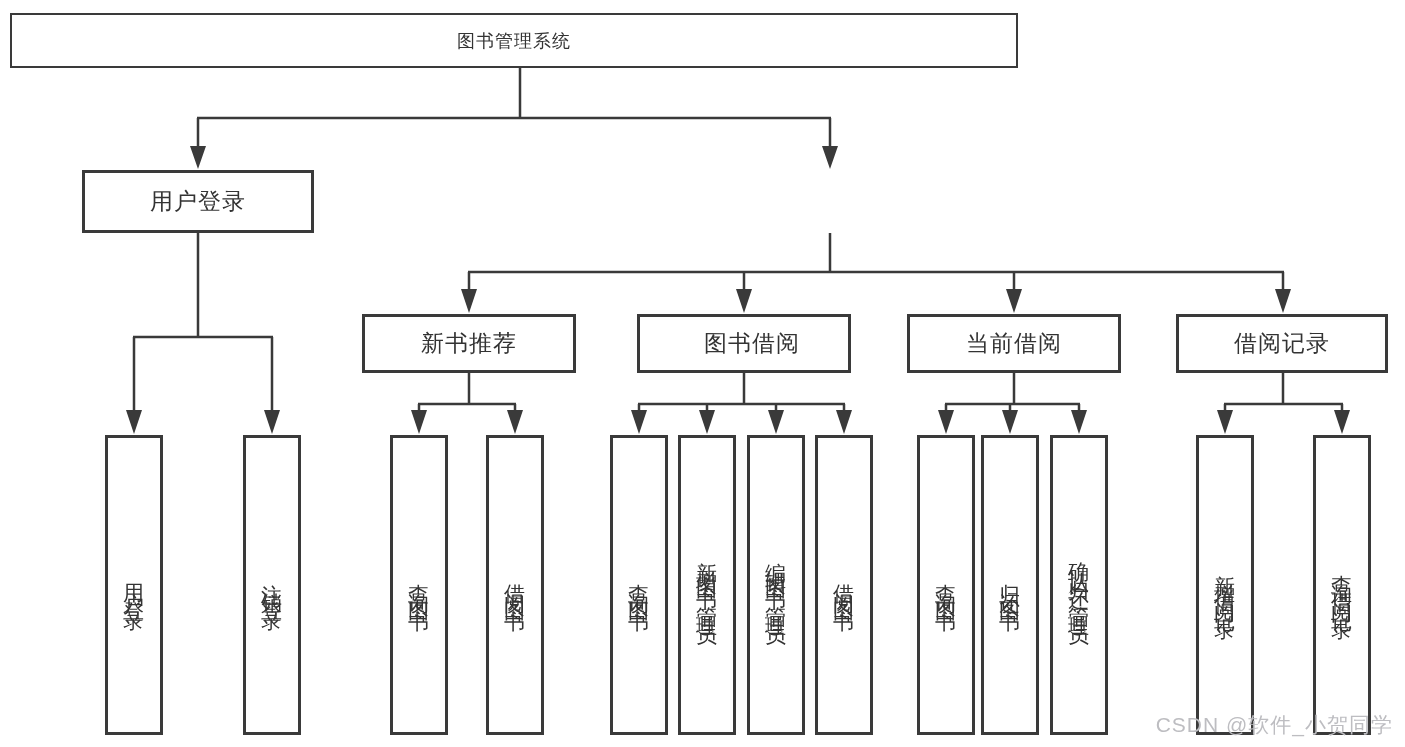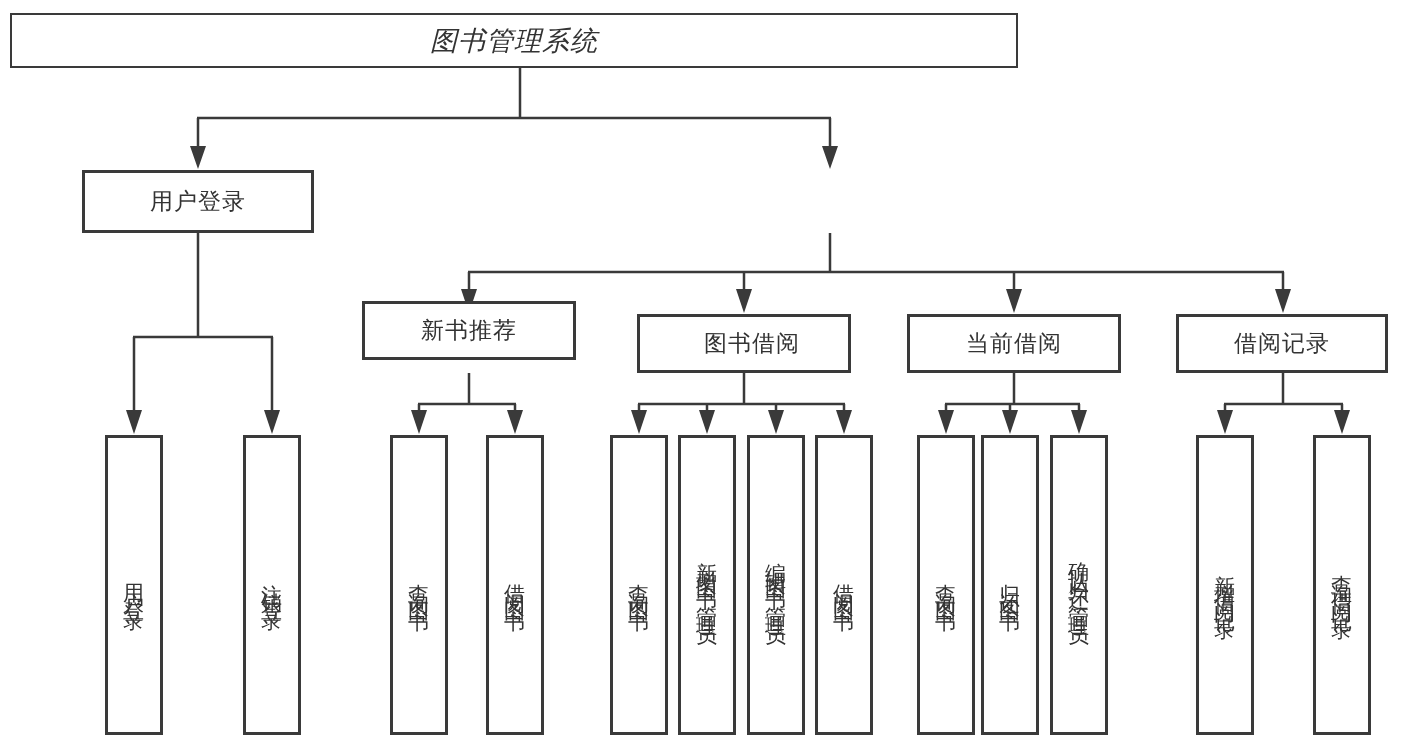--- a/index.html
+++ b/index.html
@@ -28,26 +28,26 @@
     justify-content: center;
     z-index: 1;
   }
   .node-label {
     font-size: 23px;
     letter-spacing: 1px;
     color: #333333;
     white-space: nowrap;
   }
   .root-node { left: 10px; top: 13px; width: 1008px; height: 55px; border-width: 2px; }
-  .root-node .node-label { font-size: 27px; font-style: italic; }
+  .root-node .node-label { font-size: 18px; }
 
   .n-user-login      { left: 82px;  top: 170px; width: 232px; height: 63px; }
   .n-book-management { left: 713px; top: 170px; width: 234px; height: 63px; }
 
-  .n-new-book-recommend { left: 362px;  top: 301px; width: 214px; height: 59px; }
+  .n-new-book-recommend { left: 362px;  top: 314px; width: 214px; height: 59px; }
   .n-book-borrowing     { left: 637px;  top: 314px; width: 214px; height: 59px; padding-left: 16px; }
   .n-current-borrowing  { left: 907px;  top: 314px; width: 214px; height: 59px; }
   .n-borrowing-records  { left: 1176px; top: 314px; width: 212px; height: 59px; }
 
   .leaf {
     position: absolute;
     top: 435px;
     width: 58px;
     height: 300px;
     background: #ffffff;
@@ -193,14 +193,15 @@
     <span class="leaf-label">确认归还（管理员）</span>
   </div>
 
   <div class="leaf l12">
     <span class="leaf-label">新增借阅记录</span>
   </div>
   <div class="leaf l13">
     <span class="leaf-label">查询借阅记录</span>
   </div>
 
+  <div class="watermark">CSDN @软件_小贺同学</div>
 
 </div>
 
 </body></html>

